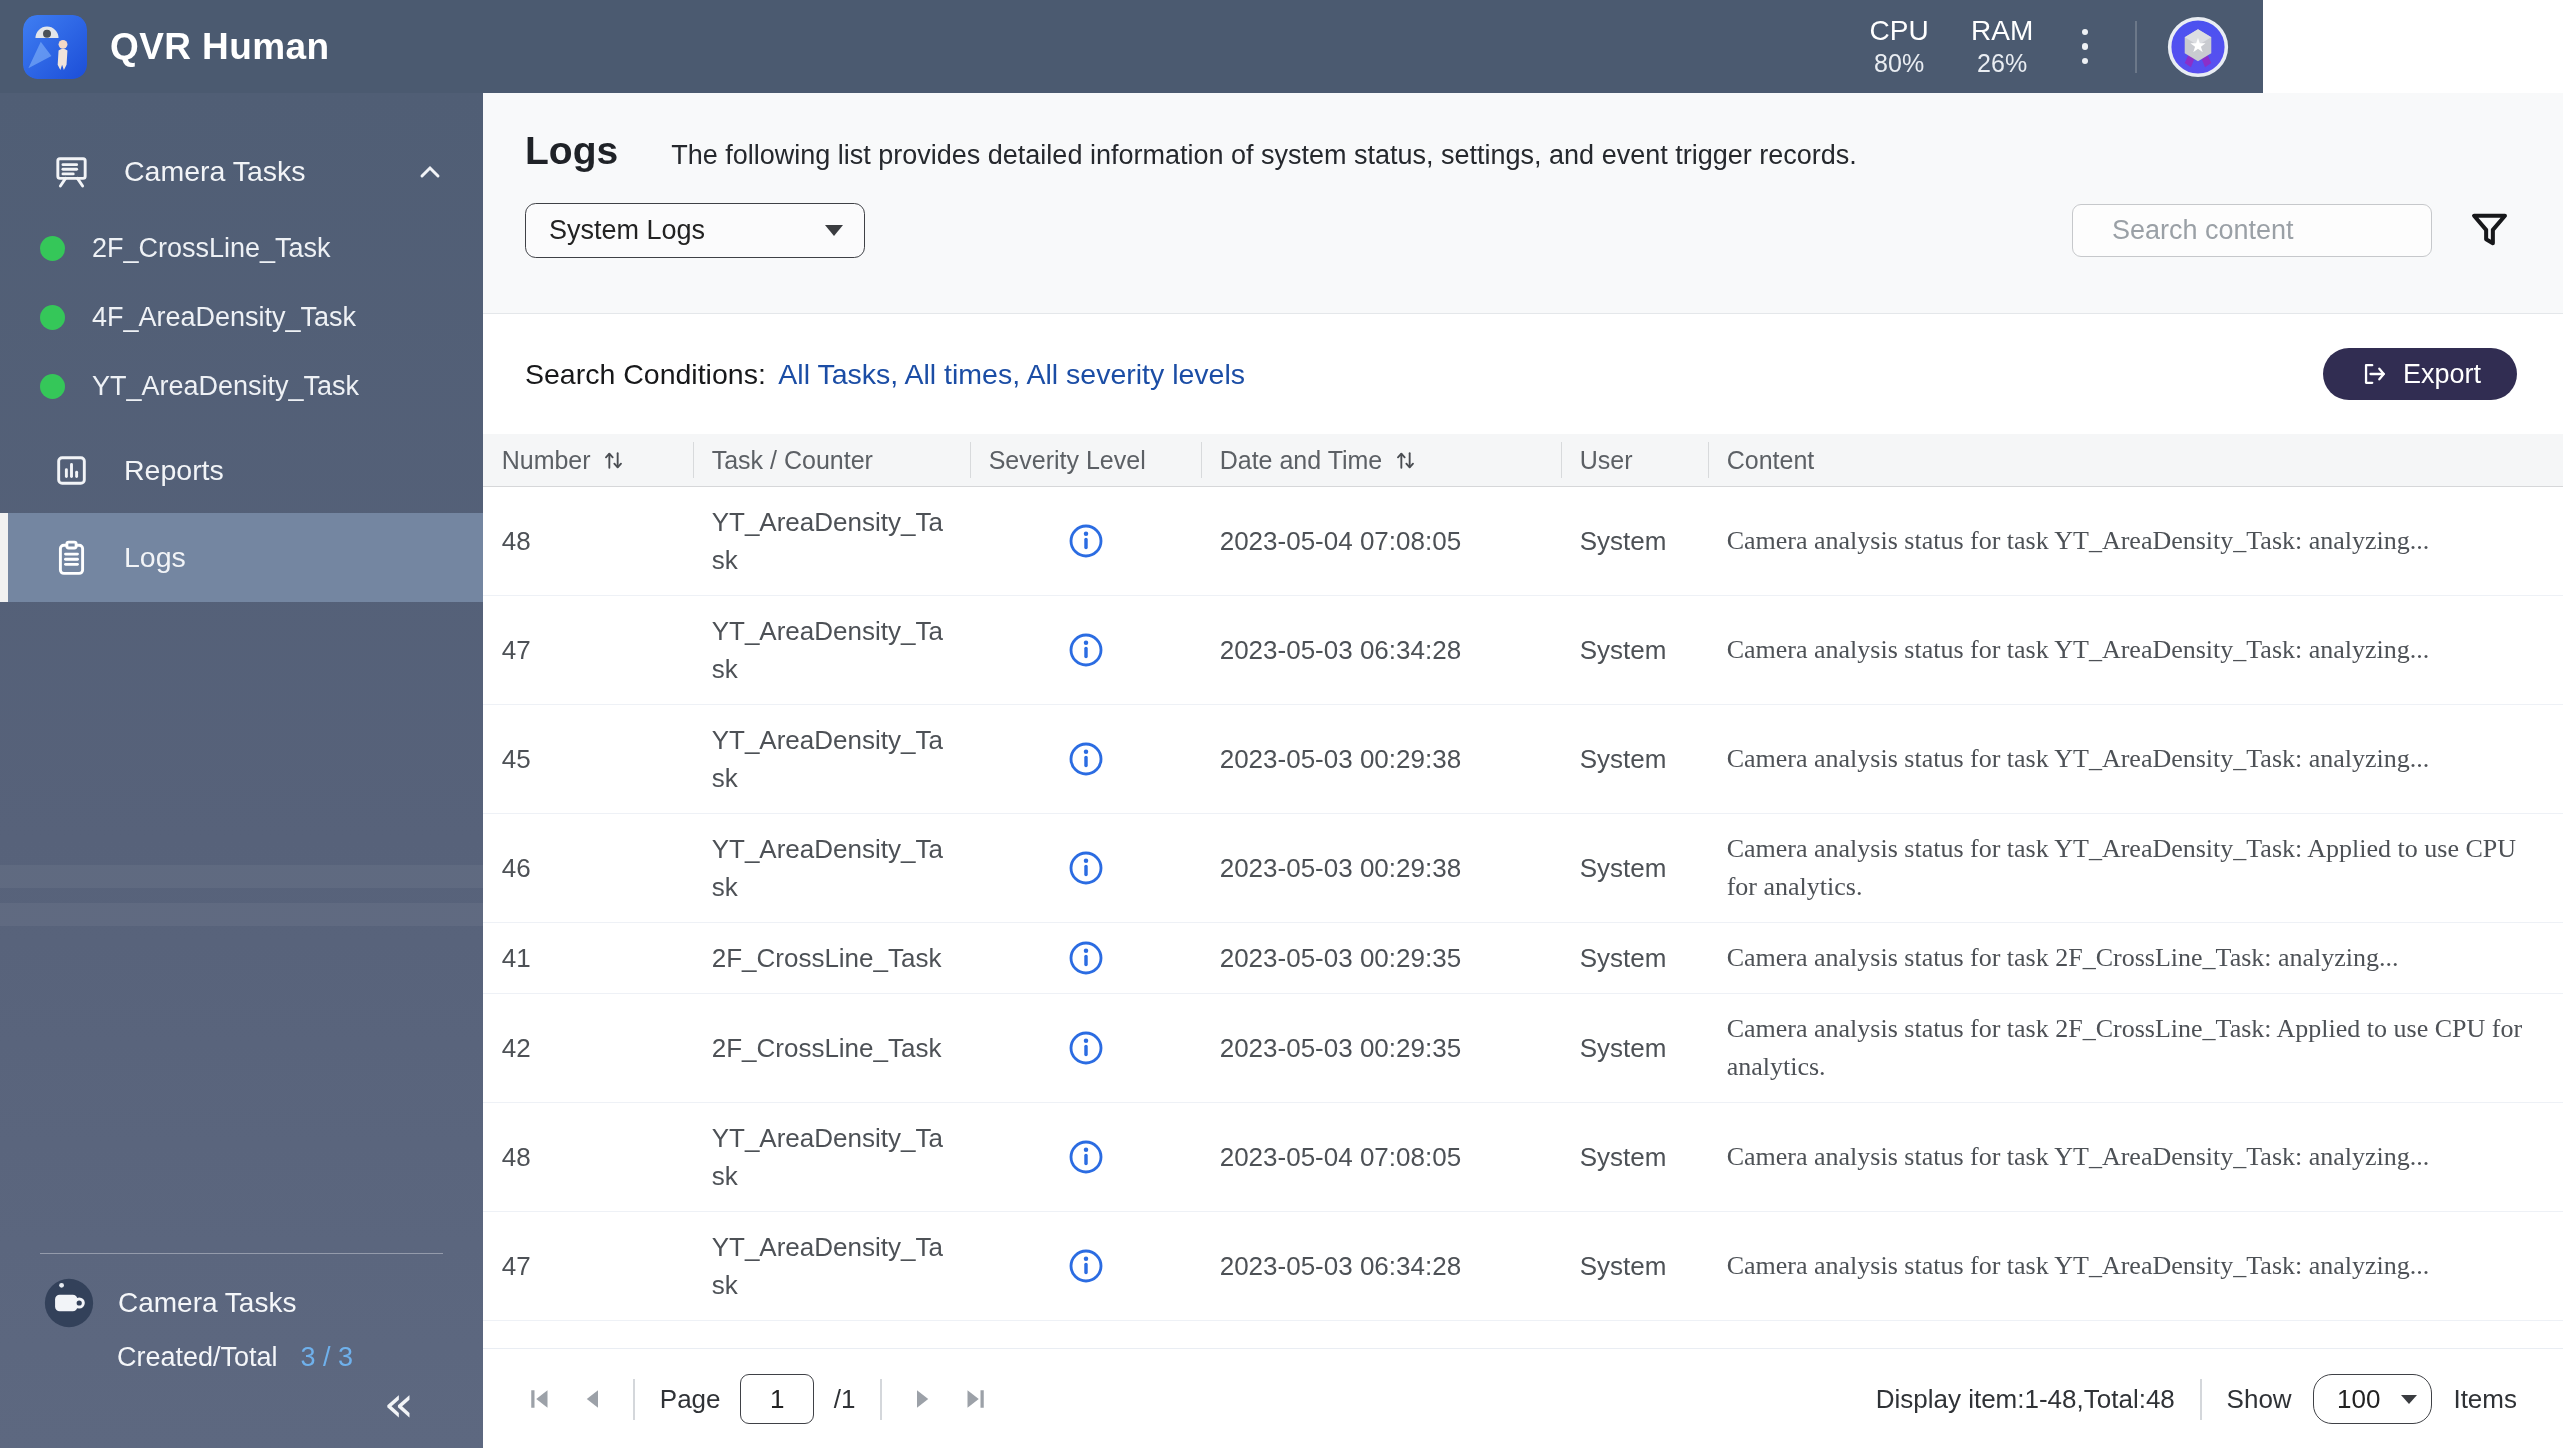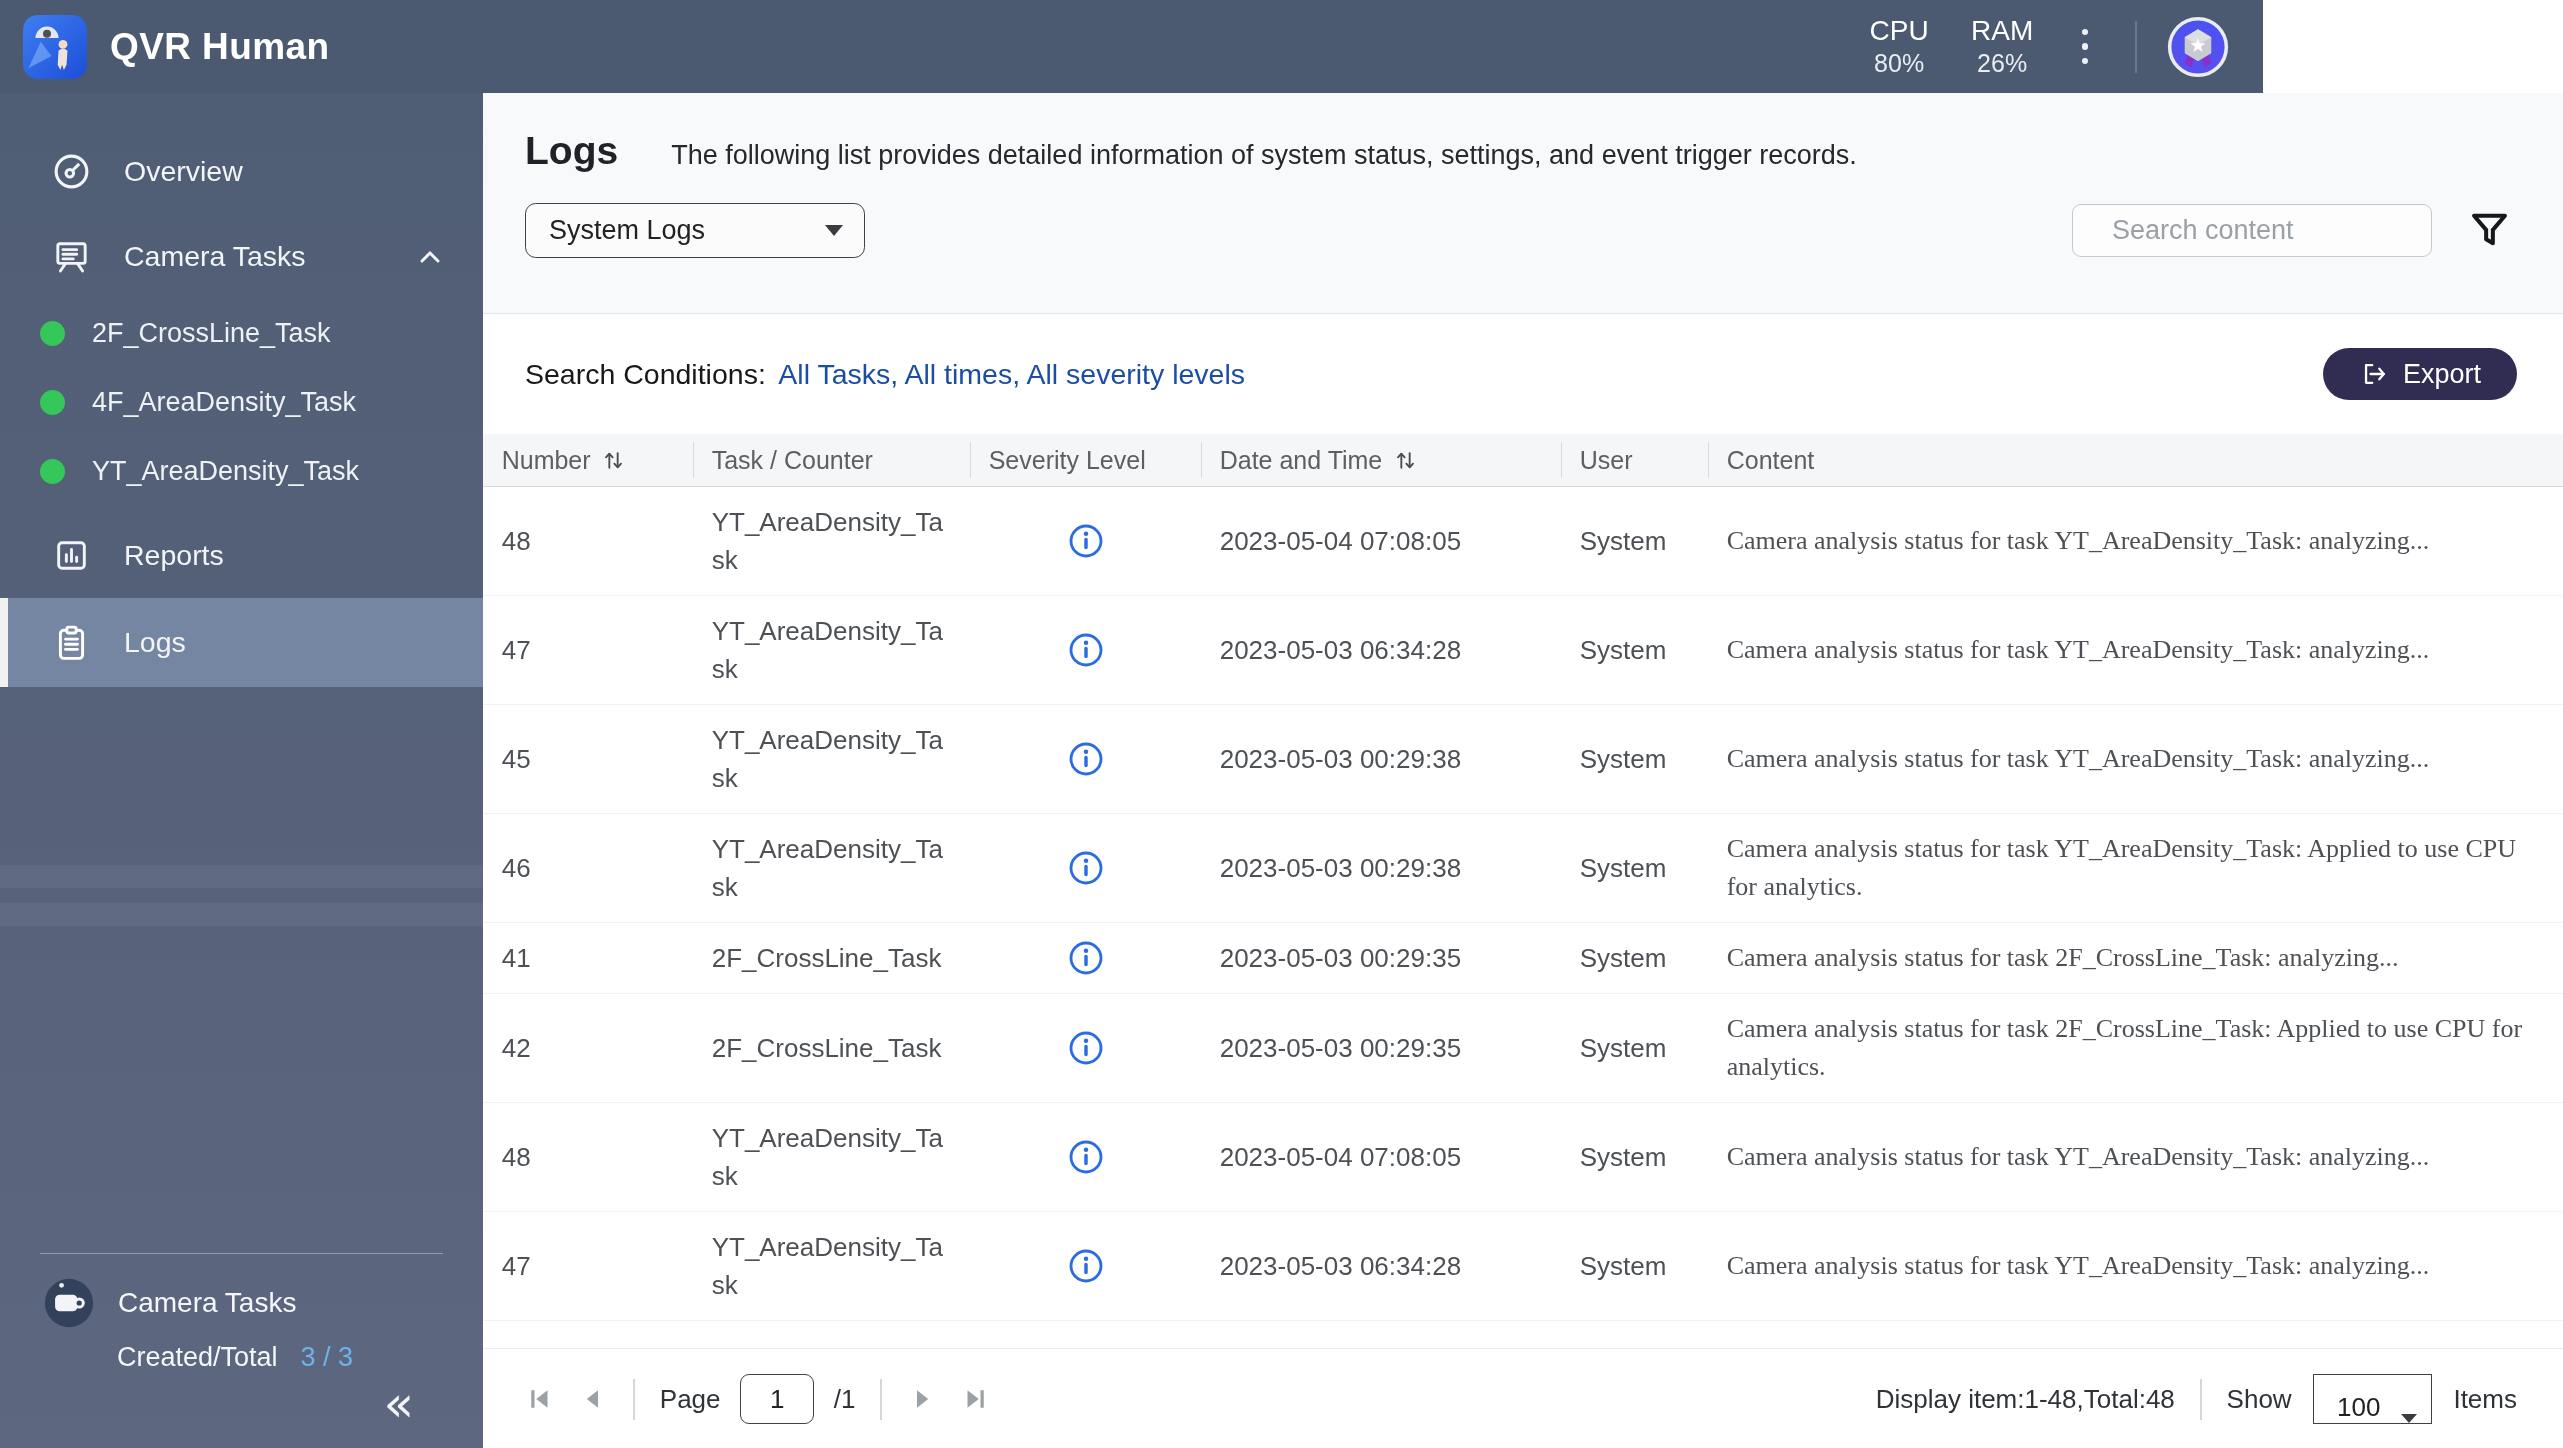--- a/index.html
+++ b/index.html
@@ -97,21 +97,21 @@
          padding:0 46px 0 42px;background:#fff;}
   .pg-ico{width:30px;height:30px;cursor:pointer;flex:none;}
   .pg-group{display:flex;align-items:center;gap:23px;}
   .v-div{width:1.8px;height:41px;background:#d4d7db;margin:0 25px;}
   .pg-label{font-size:26px;color:#2f3236;}
   .page-input{width:68px;height:46px;border:1.8px solid #3f4146;border-radius:9px;text-align:center;font-size:26px;
               color:#222;outline:none;background:#fff;font-family:"Liberation Sans","DejaVu Sans",sans-serif;}
   .pg-total{font-size:26px;color:#2f3236;}
   .pager-right{margin-left:auto;display:flex;align-items:center;}
   .display-info{font-size:26px;color:#2f3236;}
-  .show-select{width:119px;height:50px;border:1.8px solid #3f4146;border-radius:0;display:flex;align-items:flex-end;
+  .show-select{width:119px;height:50px;border:1.8px solid #3f4146;border-radius:19px;display:flex;align-items:center;
                box-sizing:border-box;cursor:pointer;background:#fff;}
   .show-select .sel-text{font-size:26px;color:#222;margin-left:23px;}
   .show-select .caret-down{border-left-width:8px;border-right-width:8px;border-top-width:9.8px;margin-right:14.2px;}
   .items-label{font-size:26px;color:#2f3236;margin-left:21.4px;}
   .show-label{margin-right:21.4px;}
 </style>
 </head>
 <body>
 
 <div class="app">
@@ -166,28 +166,20 @@
           <polygon points="35,15 50,24 35,33 20,24" fill="#dcdee2"></polygon>
           <text x="35" y="41" text-anchor="middle" font-size="22" fill="#ffffff" font-family="DejaVu Sans">★</text>
         </svg>
       </div>
     </div>
   </div>
 
   <div class="sidebar">
     <div class="menu">
 
-      <div class="menu-item">
-        <svg class="mi-icon" viewBox="0 0 24 24" fill="none" stroke="#f2f4f7" stroke-width="1.8">
-          <circle cx="12" cy="12" r="9"></circle>
-            <circle cx="11" cy="13" r="2.2"></circle>
-            <line x1="12.6" y1="11.4" x2="16.5" y2="7.5"></line>
-        </svg>
-        <span>Overview</span>
-      </div>
 
       <div class="menu-item">
         <svg class="mi-icon" viewBox="0 0 24 24" fill="none" stroke="#f2f4f7" stroke-width="1.7" stroke-linecap="round">
           <rect x="4" y="4.5" width="16" height="11.5" rx="1.2"></rect>
           <line x1="7" y1="8" x2="15" y2="8"></line>
             <line x1="7" y1="10.7" x2="15" y2="10.7"></line>
             <line x1="7" y1="13.4" x2="13" y2="13.4"></line>
           <line x1="8.5" y1="16" x2="5.5" y2="20.5"></line>
             <line x1="15.5" y1="16" x2="18.5" y2="20.5"></line>
         </svg>

